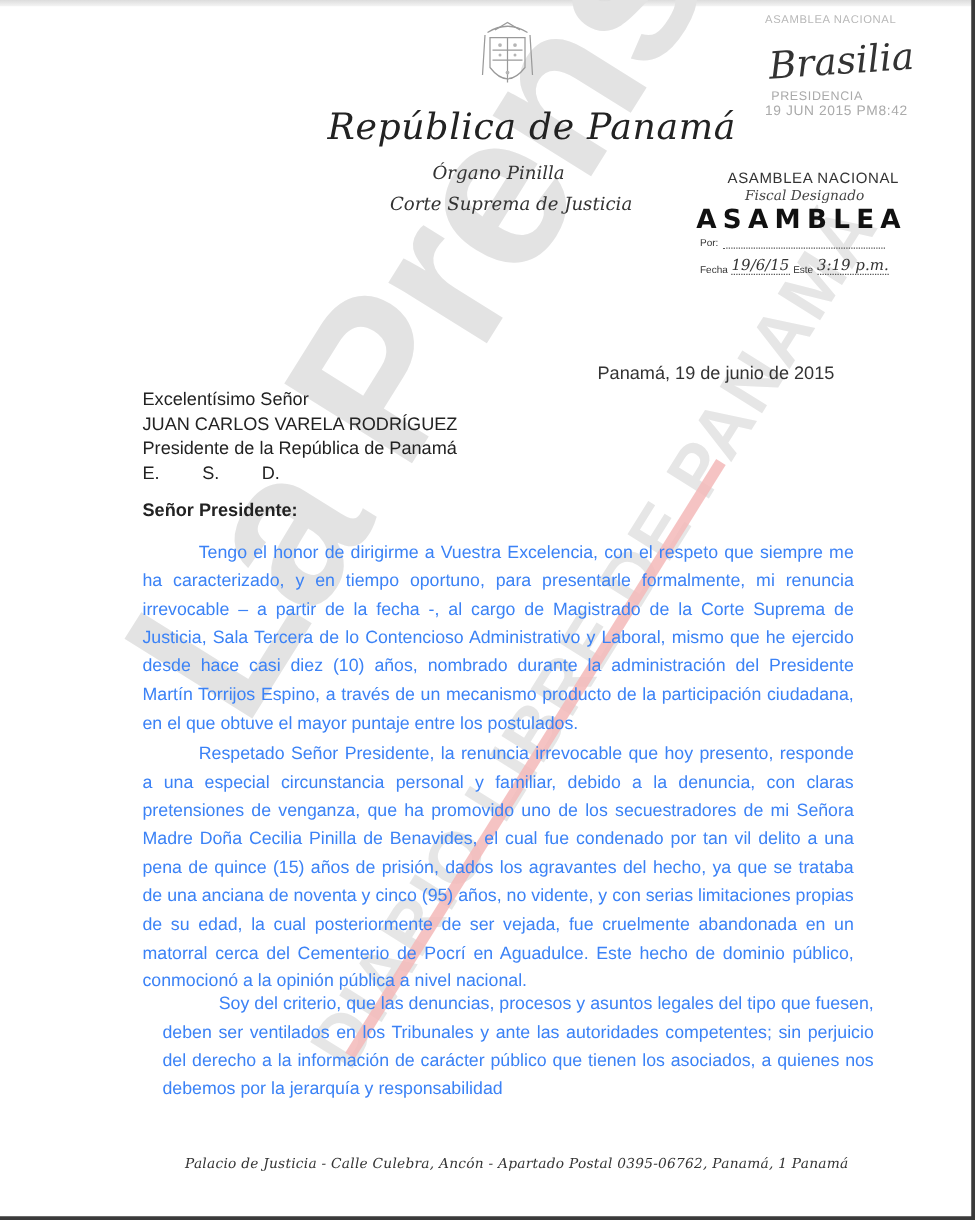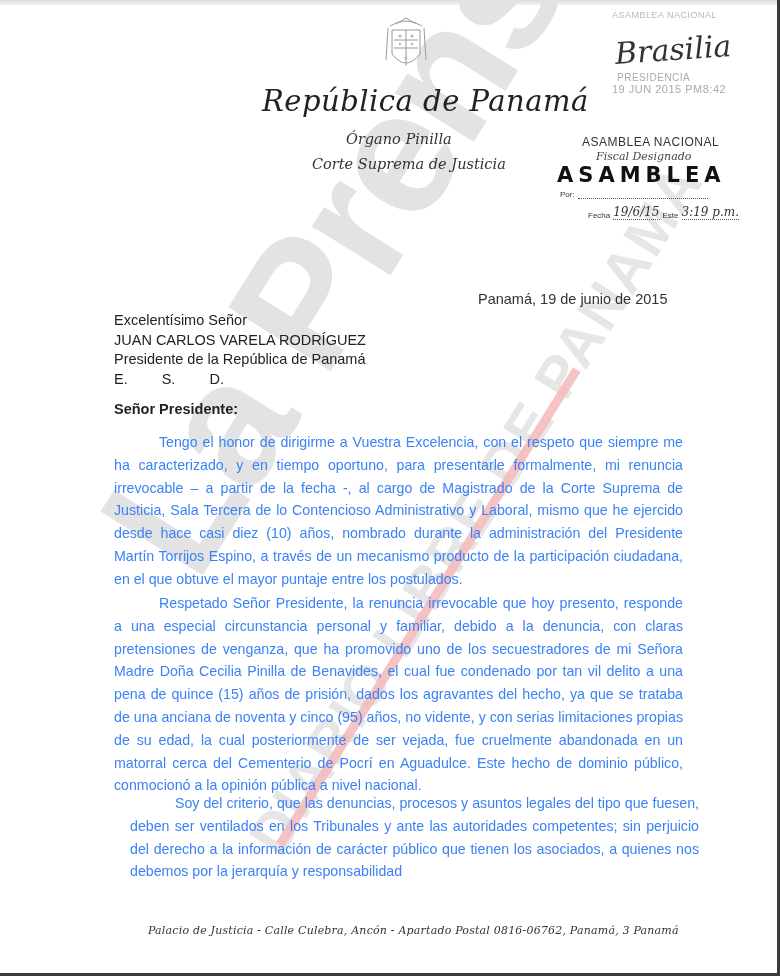--- a/index.html
+++ b/index.html
@@ -97,21 +97,21 @@
   <div class="stamp1-pres">PRESIDENCIA</div>
   <div class="stamp1-date">19 JUN 2015 PM8:42</div>
 
   <div class="stamp2-head">ASAMBLEA NACIONAL</div>
   <div class="stamp2-sub">Fiscal Designado</div>
   <div class="stamp2-main">ASAMBLEA</div>
   <div class="stamp2-row" style="top:190px;">
     <span>Por:</span>
     <span class="val" style="min-width:130px;"></span>
   </div>
-  <div class="stamp2-row" style="top:205px;margin-left:28px;">
+  <div class="stamp2-row" style="top:205px;">
     <span>Fecha</span>
     <span class="val">19/6/15</span>
     <span style="margin-left:3px;">Este</span>
     <span class="val">3:19 p.m.</span>
   </div>
 
   <div class="date">Panamá, 19 de junio de 2015</div>
 
   <div class="addr">
     <div>Excelentísimo Señor</div>
@@ -123,17 +123,17 @@
       <span>D.</span>
     </div>
   </div>
 
   <div class="salutation">Señor Presidente:</div>
 
   <p class="para p1" style="margin:0;">Tengo el honor de dirigirme a Vuestra Excelencia, con el respeto que siempre me ha caracterizado, y en tiempo oportuno, para presentarle formalmente, mi renuncia irrevocable – a partir de la fecha -, al cargo de Magistrado de la Corte Suprema de Justicia, Sala Tercera de lo Contencioso Administrativo y Laboral, mismo que he ejercido desde hace casi diez (10) años, nombrado durante la administración del Presidente Martín Torrijos Espino, a través de un mecanismo producto de la participación ciudadana, en el que obtuve el mayor puntaje entre los postulados.</p>
   <p class="para p2" style="margin:0;">Respetado Señor Presidente, la renuncia irrevocable que hoy presento, responde a una especial circunstancia personal y familiar, debido a la denuncia, con claras pretensiones de venganza, que ha promovido  uno de los secuestradores de mi Señora Madre Doña Cecilia Pinilla de Benavides, el cual fue condenado por tan vil delito a una pena de quince (15) años de prisión, dados los agravantes del hecho, ya que se trataba de una anciana de noventa y cinco (95) años, no vidente, y con serias limitaciones propias de su edad, la cual posteriormente de ser vejada, fue cruelmente abandonada en un matorral cerca del Cementerio de Pocrí en Aguadulce. Este hecho de dominio público, conmocionó a la opinión pública a nivel nacional.</p>
   <p class="para p3" style="margin:16px;">Soy del criterio, que las denuncias, procesos y asuntos legales del tipo que fuesen, deben ser ventilados en los Tribunales y ante las autoridades competentes; sin perjuicio del derecho a la información de carácter público que tienen los asociados, a quienes nos debemos por la jerarquía y responsabilidad</p>
 
-  <div class="footer">Palacio de Justicia - Calle Culebra, Ancón - Apartado Postal 0816-06762, Panamá, 3 Panamá</div>
+  <div class="footer">Palacio de Justicia - Calle Culebra, Ancón - Apartado Postal 0395-06762, Panamá, 1 Panamá</div>
 </div>
 
 <div class="rightborder"></div>
 <div class="bottomborder"></div>
 
 </body></html>

